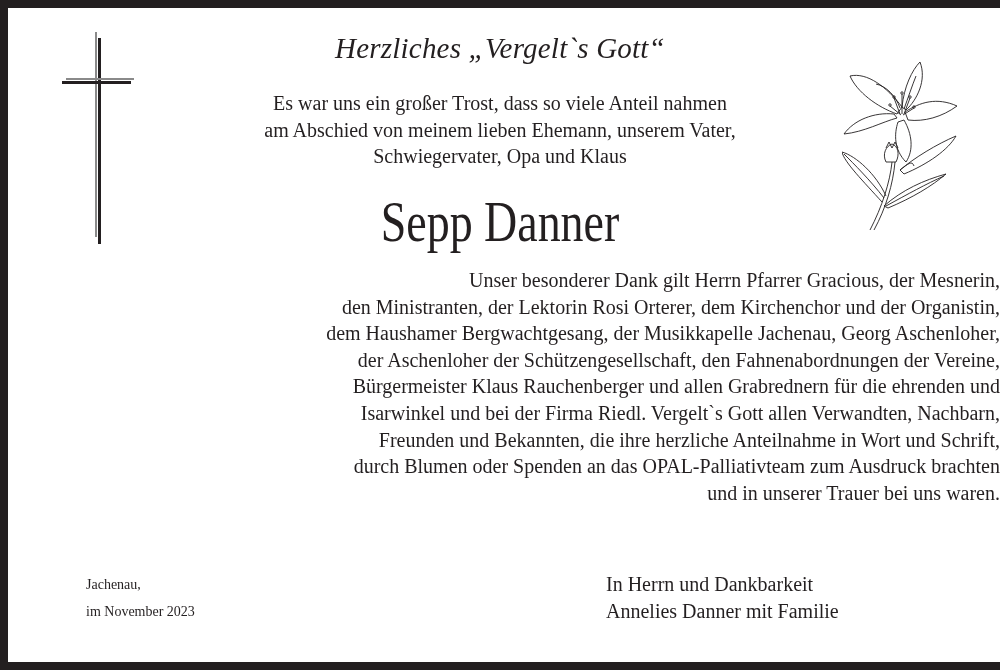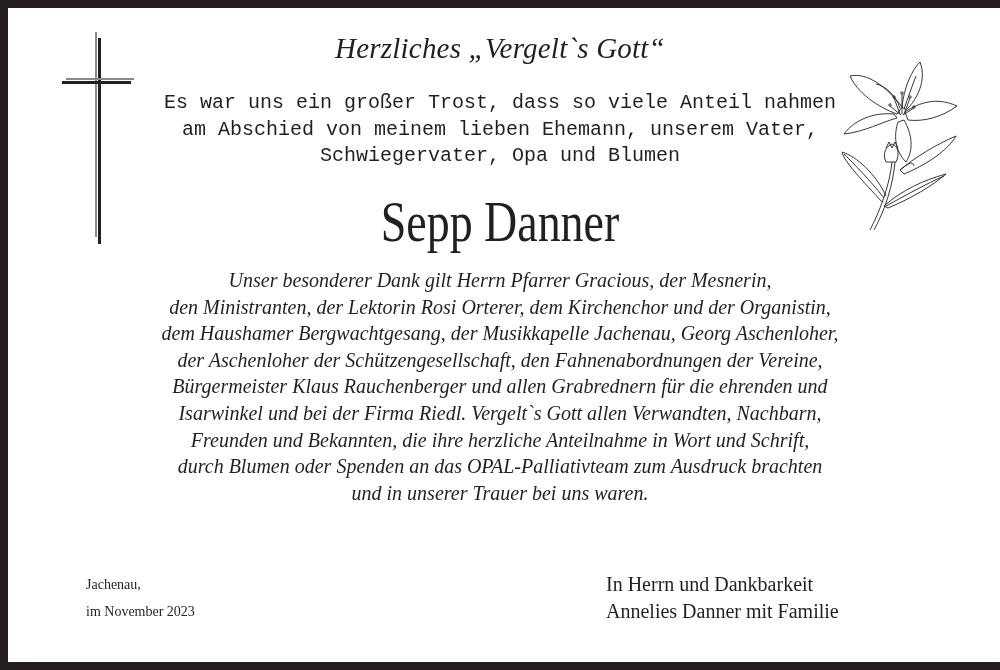--- a/index.html
+++ b/index.html
@@ -11,33 +11,32 @@
     padding-left: 26px;
   }
   .title {
     position: absolute; left: 0; width: 1000px; top: 22px; margin-left: -8px;
     text-align: center; font-style: italic; font-size: 29px; line-height: 36px;
     font-family: "Liberation Serif", serif; letter-spacing: 0.2px;
   }
   .intro {
     position: absolute; left: 0; width: 1000px; margin-left: -8px; top: 82px;
     text-align: center; font-size: 20px; line-height: 26.5px;
-    font-family: Liberation Mono, monospace;
+    font-family: Liberation Serif, serif;
   }
   .name {
     position: absolute; left: 0; width: 1000px; margin-left: -8px; top: 184px;
     text-align: center; font-size: 56px; line-height: 60px;
     font-family: "Liberation Serif", serif;
     transform: scaleX(0.82); transform-origin: 500px 0;
   }
   .body-text {
     position: absolute; left: 0; width: 1000px; margin-left: -8px; top: 259px;
-    text-align: center; font-size: 20px; line-height: 26.6px;
+    text-align: right; font-size: 20px; line-height: 26.6px;
     font-family: "Liberation Serif", serif;
-    font-style: italic;
   }
   .line { display: block; white-space: nowrap; }
   .footer-left {
     position: absolute; left: 78px; top: 563px;
     font-size: 14px; line-height: 27px; font-family: "Liberation Serif", serif;
   }
   .footer-right {
     position: absolute; left: 598px; top: 563px;
     font-size: 20px; line-height: 27px; font-family: "Liberation Serif", serif;
   }
@@ -55,21 +54,21 @@
     <rect x="38" y="6" width="3" height="206" fill="#231f20"></rect>
     <rect x="6" y="46" width="68" height="2" fill="#8a8a8a"></rect>
     <rect x="2" y="49" width="69" height="3" fill="#231f20"></rect>
   </svg>
 
   <div class="title">Herzliches „Vergelt`s Gott“</div>
 
   <div class="intro">
     <span class="line">Es war uns ein großer Trost, dass so viele Anteil nahmen</span>
     <span class="line">am Abschied von meinem lieben Ehemann, unserem Vater,</span>
-    <span class="line">Schwiegervater, Opa und Blumen</span>
+    <span class="line">Schwiegervater, Opa und Klaus</span>
   </div>
 
   <div class="name">Sepp Danner</div>
 
   <svg class="flower" viewBox="0 0 118 170" fill="none" stroke="#231f20" stroke-width="0.9">
 
     <path d="M60 45 C 45 25, 25 10, 8 14 C 15 30, 35 45, 55 52 Z"></path>
     <path d="M60 45 C 62 25, 70 8, 78 0 C 85 18, 75 38, 64 48 Z"></path>
     <path d="M63 50 C 78 40, 95 35, 115 44 C 100 55, 82 60, 66 58 Z"></path>
     <path d="M62 58 C 70 72, 72 88, 64 100 C 52 88, 52 72, 56 60 Z"></path>

